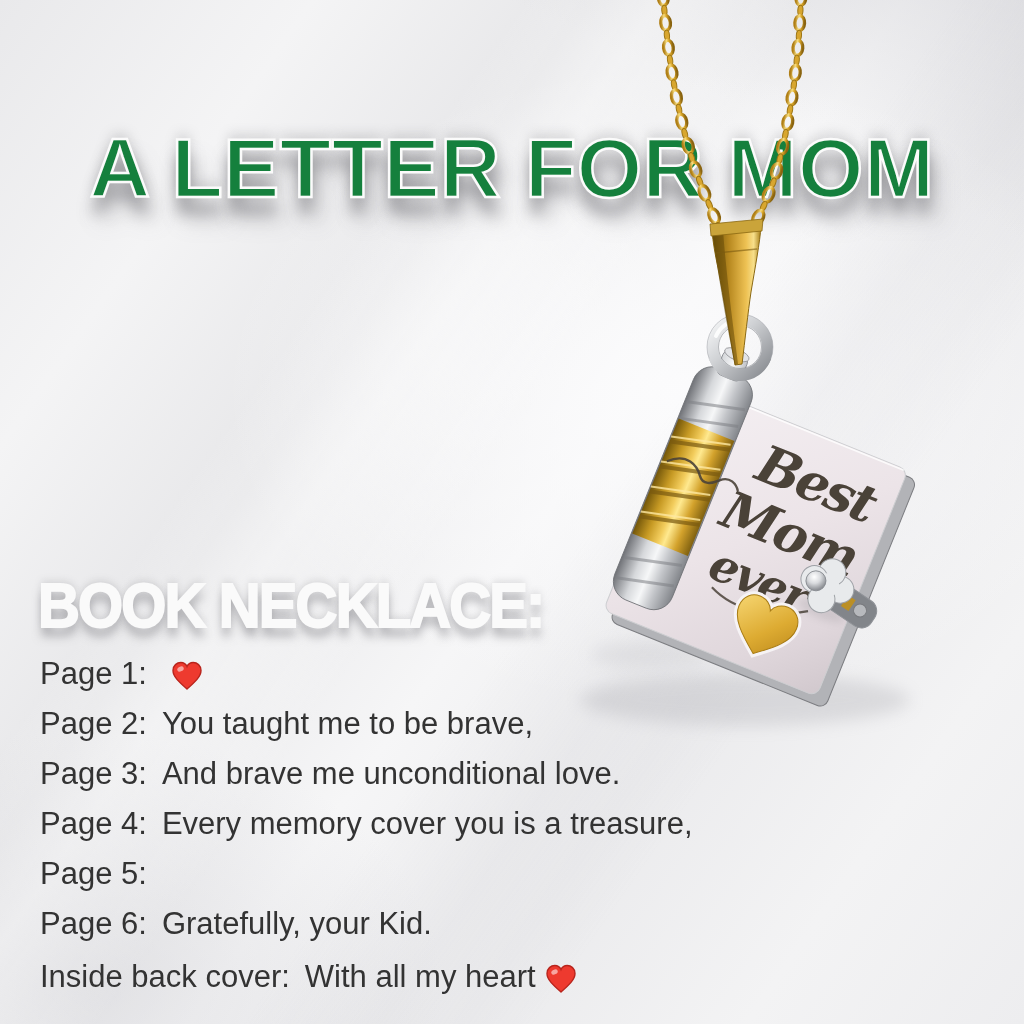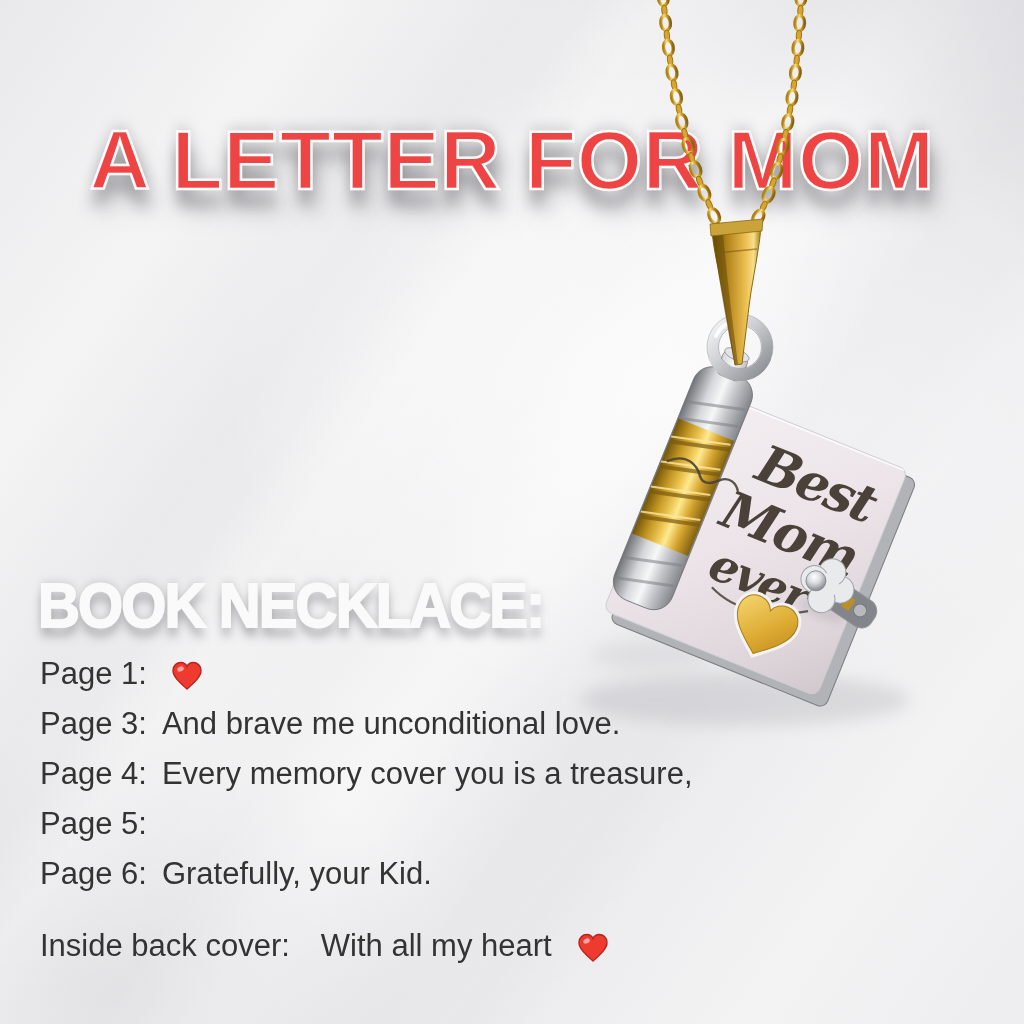--- a/index.html
+++ b/index.html
@@ -12,57 +12,61 @@
       radial-gradient(700px 500px at 66% 38%, rgba(252,252,253,.9) 0%, rgba(252,252,253,0) 65%),
       radial-gradient(600px 420px at 8% 96%, rgba(205,205,210,.45) 0%, rgba(205,205,210,0) 60%),
       linear-gradient(205deg, rgba(208,208,213,.50) 0%, rgba(244,244,246,0) 16%),
       linear-gradient(125deg, #e9e9eb 0%, #f4f4f5 18%, #e7e7e9 34%, #f6f6f7 52%, #ebebed 68%, #f3f3f4 84%, #ededef 100%);
   }
   .streaks{position:absolute;inset:0;z-index:0;opacity:.5;
     background:
       linear-gradient(125deg, rgba(255,255,255,0) 30%, rgba(255,255,255,.8) 38%, rgba(255,255,255,0) 47%),
       linear-gradient(125deg, rgba(190,190,196,0) 55%, rgba(190,190,196,.25) 63%, rgba(190,190,196,0) 72%);}
   .title{
-    position:absolute;top:62px;left:0;width:100%;
+    position:absolute;top:70px;left:0;width:100%;
     text-align:center;line-height:1;z-index:1;
     font-size:84px;font-weight:700;letter-spacing:.5px;
-    color:#ef4444;-webkit-text-stroke:2.5px #fbfbfb;
+    color:#15803d;-webkit-text-stroke:2.5px #fbfbfb;
     text-shadow:0 16px 15px rgba(100,100,106,.55), 0 -5px 12px rgba(128,128,133,.30), 8px 22px 22px rgba(120,120,126,.35);
   }
   .subtitle{
     position:absolute;top:522px;left:38px;line-height:1;z-index:1;
     font-size:63px;font-weight:700;letter-spacing:-2px;
     transform:scaleX(.92);transform-origin:left center;
     color:#fafafa;-webkit-text-stroke:2px #fafafa;
     text-shadow:0 9px 10px rgba(112,112,118,.5), 0 -3px 8px rgba(135,135,140,.25);
   }
   .letter{position:absolute;left:40px;top:649px;z-index:1;}
   .line{display:flex;align-items:center;height:50px;font-size:31px;font-weight:500;color:#333;white-space:pre;}
   .line .lbl{margin-right:15px;}
-  .line:last-child{margin-top:22px;gap:16px;}
+  .line:last-child{margin-top:3px;}
   .heart-emoji{width:32px;height:30px;margin-left:9px;margin-top:3px;flex:none;}
   .scene{position:absolute;inset:0;z-index:2;pointer-events:none;}
 </style>
 </head>
 <body>
 
 <div class="streaks"></div>
 
 <h1 class="title">A LETTER FOR MOM</h1>
 <h2 class="subtitle">BOOK NECKLACE:</h2>
 
 <div class="letter" id="letter-lines">
   <div class="line">
     <span class="lbl">Page 1:</span>
     <svg class="heart-emoji" viewBox="0 0 32 30">
       <path d="M16 28 C8 21 2 15.5 2 9.5 C2 4.5 6 1.5 9.8 1.5 C12.6 1.5 15 3.2 16 5.6 C17 3.2 19.4 1.5 22.2 1.5 C26 1.5 30 4.5 30 9.5 C30 15.5 24 21 16 28 Z" fill="#ee3a2f" stroke="#b8241c" stroke-width="1.4"></path>
       <ellipse cx="9.5" cy="8" rx="3.4" ry="2.4" fill="#ffffff" opacity=".55" transform="rotate(-28 9.5 8)"></ellipse>
     </svg>
   </div>
 
+  <div class="line">
+    <span class="lbl">Page 2:</span><span class="txt">You taught me to be brave,</span>
+    
+  </div>
 
   <div class="line">
     <span class="lbl">Page 3:</span><span class="txt">And brave me unconditional love.</span>
     
   </div>
 
   <div class="line">
     <span class="lbl">Page 4:</span><span class="txt">Every memory cover you is a treasure,</span>
     
   </div>

